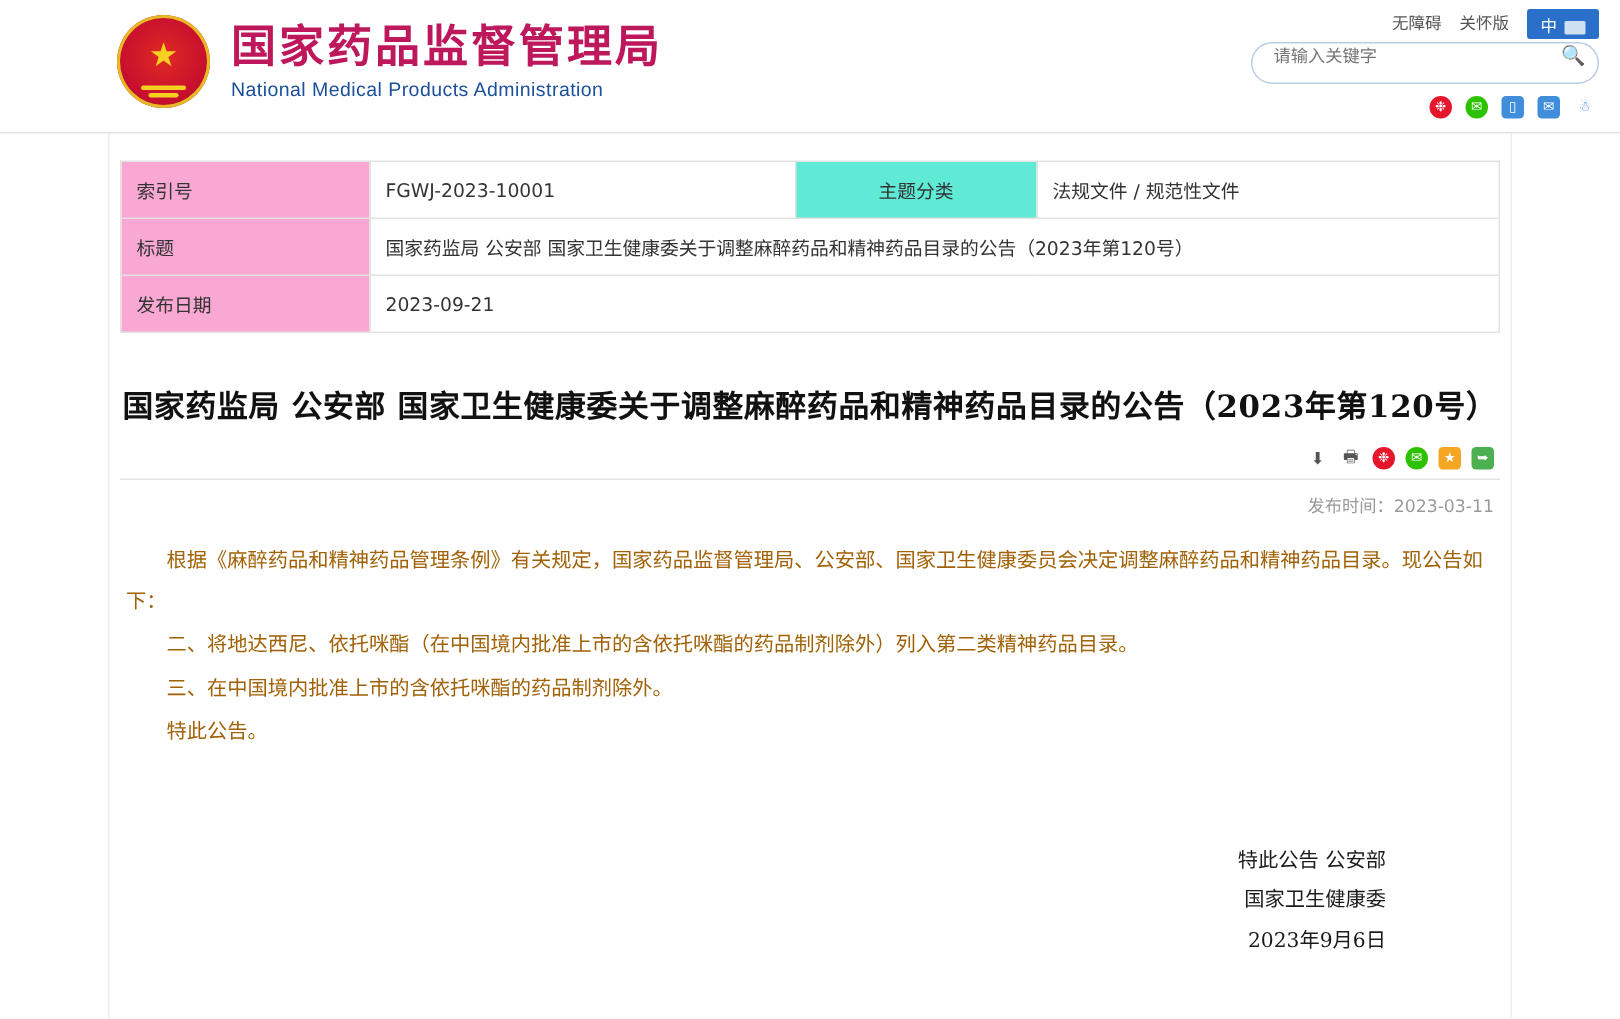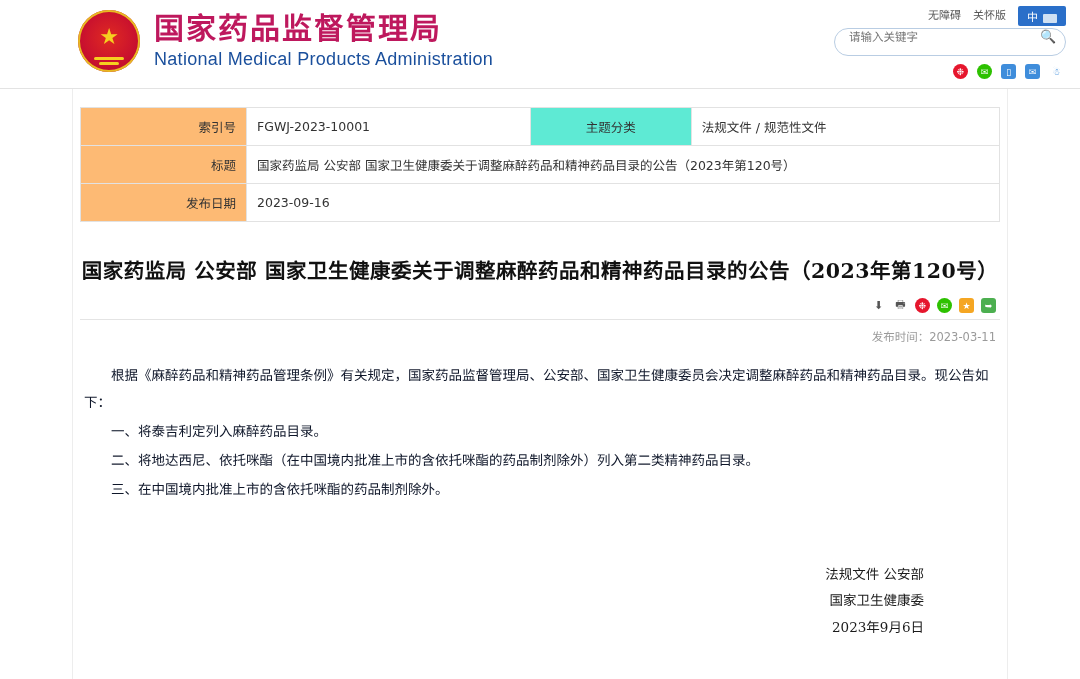--- a/index.html
+++ b/index.html
@@ -94,21 +94,21 @@
   }
   .org-names { line-height: 1.1; }
   .org-cn {
     font-family: Liberation Sans, sans-serif;
     font-size: 30px;
     font-weight: bold;
     color: #be185d;
     letter-spacing: 2px;
   }
   .org-en {
-    font-size: 18px;
+    font-size: 13px;
     color: #1a4f9c;
     margin-top: 5px;
     letter-spacing: 0.3px;
   }
 
   .search-area {
     position: absolute;
     right: 14px;
     top: 28px;
     width: 232px;
@@ -173,22 +173,22 @@
     font-size: 12.5px;
     font-family: "DejaVu Sans", "Liberation Sans", sans-serif;
   }
   table.meta td {
     border: 1px solid #e2e2e2;
     padding: 9px 10px;
     color: #333;
   }
   td.label {
     width: 145px;
-    background: #fdba74;
-    text-align: right;
+    background: #f9a8d4;
+    text-align: left;
     color: #333;
   }
   td.value { padding-left: 16px; }
   td.label2 {
     width: 140px;
     background: #5eead4;
     text-align: center;
   }
 
   
@@ -230,23 +230,23 @@
   }
   .pubtime {
     text-align: right;
     font-size: 11.5px;
     color: #9a9a9a;
     padding: 8px 4px 0 0;
     font-family: "DejaVu Sans", sans-serif;
   }
 
   .body-text {
-    font-family: Liberation Sans, sans-serif;
+    font-family: Liberation Mono, monospace;
     font-size: 13.5px;
-    color: #0f172a;
+    color: #a16207;
     line-height: 2.0;
     padding: 18px 4px 0 4px;
   }
   .body-text p { margin: 0 0 2px 0; }
   .indent { text-indent: 2em; }
 
   .signoff {
     font-family: "DejaVu Serif", "Liberation Serif", serif;
     font-size: 13.5px;
     color: #1b1b1b;
@@ -318,46 +318,46 @@
         <td class="value">FGWJ-2023-10001</td>
         <td class="label2">主题分类</td>
         <td class="value">法规文件 / 规范性文件</td>
       </tr>
       <tr>
         <td class="label">标题</td>
         <td class="value" colspan="3">国家药监局 公安部 国家卫生健康委关于调整麻醉药品和精神药品目录的公告（2023年第120号）</td>
       </tr>
       <tr>
         <td class="label">发布日期</td>
-        <td class="value" colspan="3">2023-09-16</td>
+        <td class="value" colspan="3">2023-09-21</td>
       </tr>
     </tbody>
       </table>
 
     <div class="doc-title">国家药监局 公安部 国家卫生健康委关于调整麻醉药品和精神药品目录的公告（2023年第120号）</div>
 
     <div class="tool-row">
       <span class="tool-ico">⬇</span>
       <span class="tool-ico">🖶</span>
       <span class="tool-ico sq sq-weibo">❉</span>
       <span class="tool-ico sq sq-wechat">✉</span>
       <span class="tool-ico sq sq-star">★</span>
       <span class="tool-ico sq sq-share">➥</span>
     </div>
 
     <div class="divider"></div>
     <div class="pubtime">发布时间：2023-03-11</div>
 
     <div class="body-text">
       <p class="indent">根据《麻醉药品和精神药品管理条例》有关规定，国家药品监督管理局、公安部、国家卫生健康委员会决定调整麻醉药品和精神药品目录。现公告如下：</p>
-      <p class="indent">一、将泰吉利定列入麻醉药品目录。</p>
       <p class="indent">二、将地达西尼、依托咪酯（在中国境内批准上市的含依托咪酯的药品制剂除外）列入第二类精神药品目录。</p>
       <p class="indent">三、在中国境内批准上市的含依托咪酯的药品制剂除外。</p>
+      <p class="indent">特此公告。</p>
     </div>
 
     <div class="signoff">
-      <div>法规文件 公安部</div>
+      <div>特此公告 公安部</div>
       <div>国家卫生健康委</div>
       <div>2023年9月6日</div>
     </div>
 
   </div>
 </div>
 
 </body></html>

